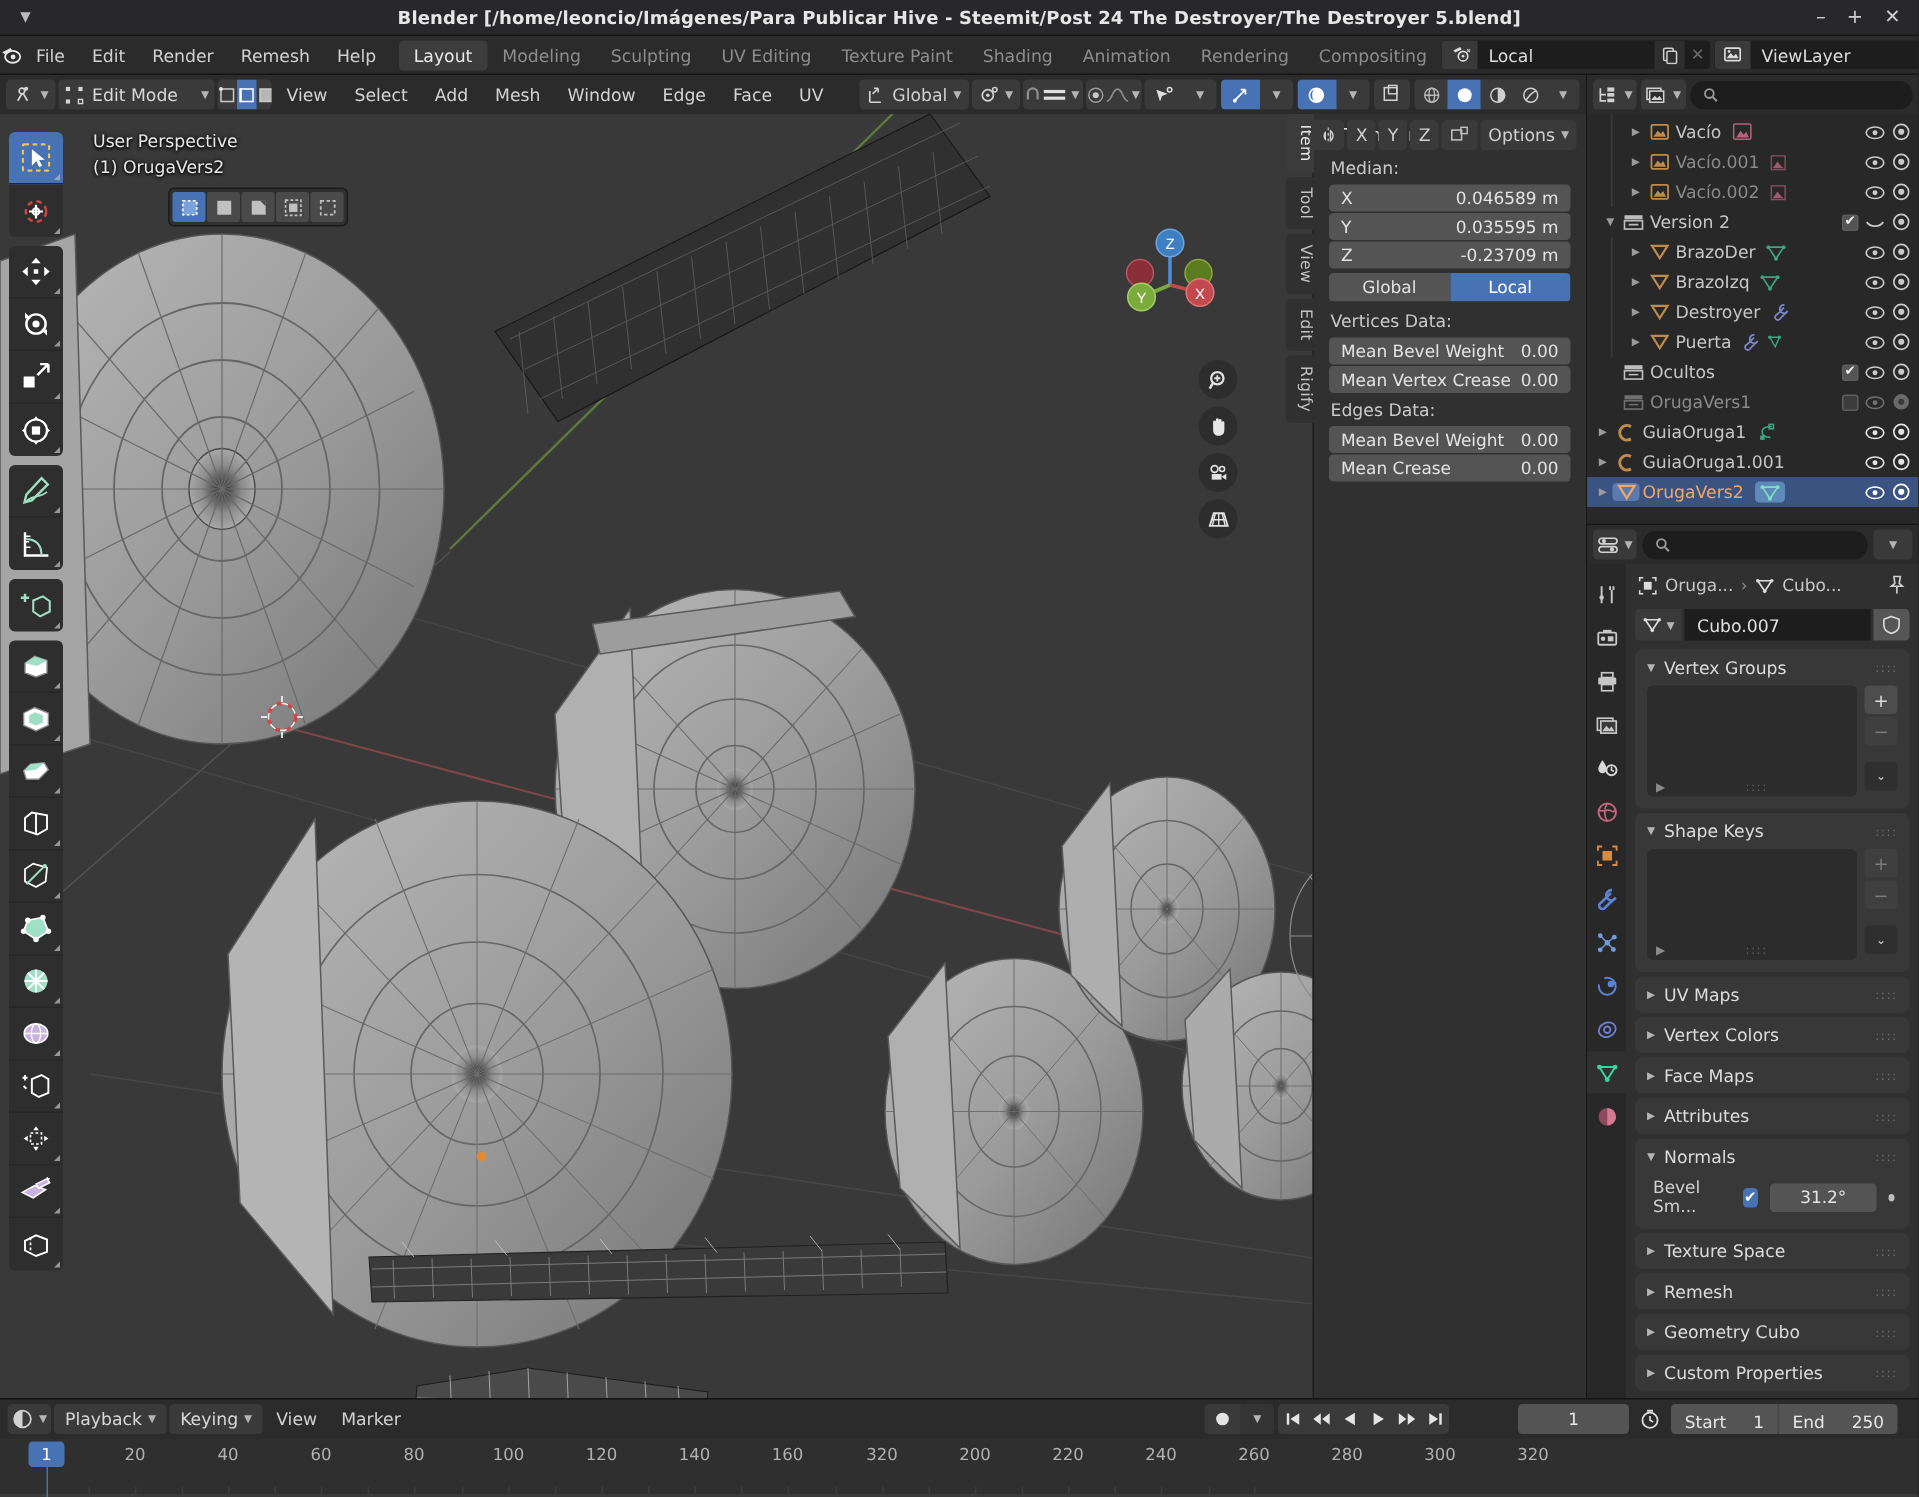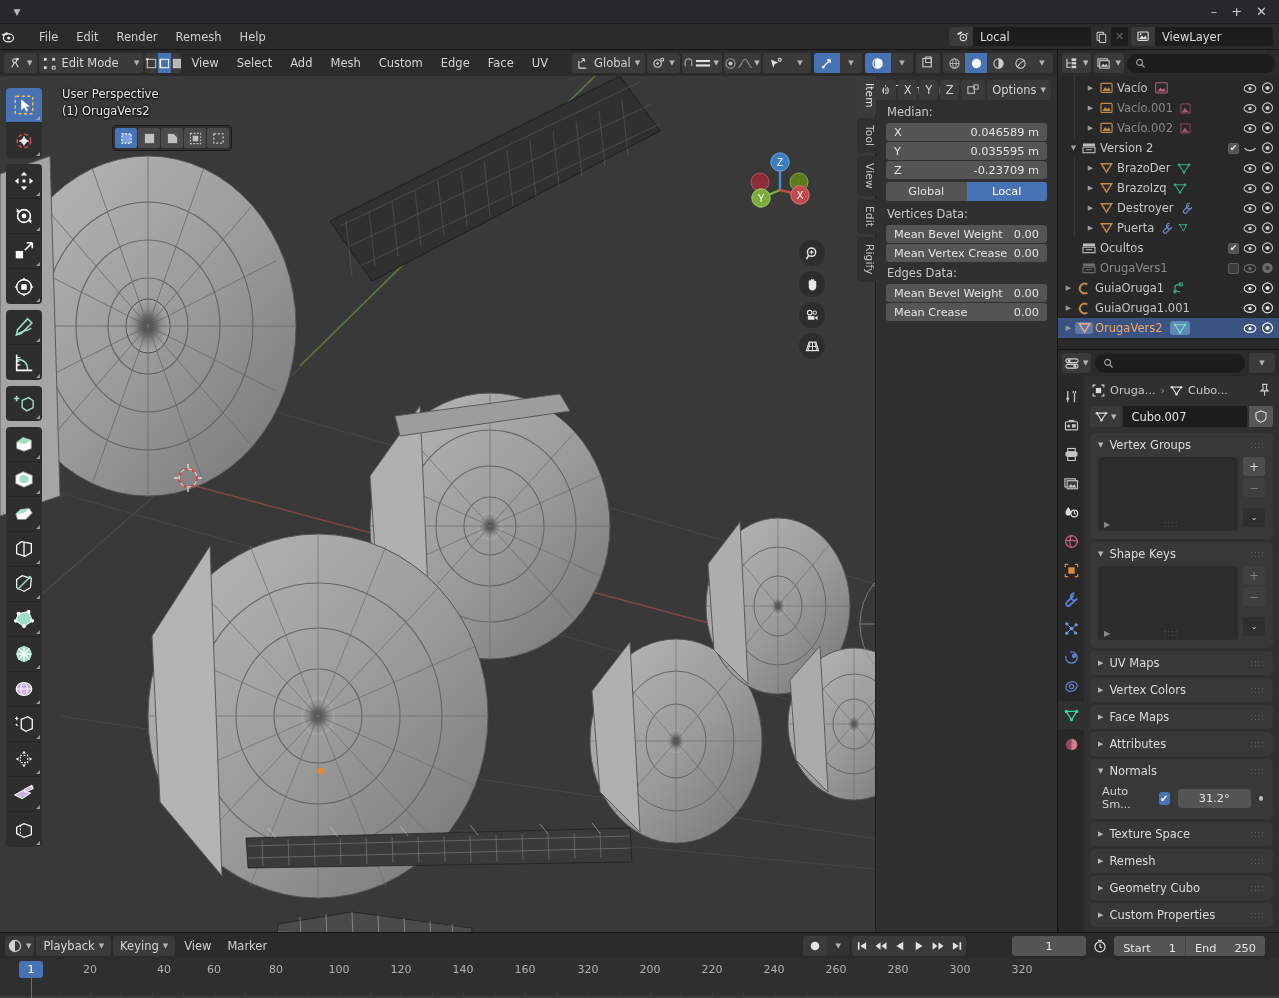--- a/index.html
+++ b/index.html
@@ -199,40 +199,52 @@
            color:#fff; font-size:11px; display:flex; align-items:center; justify-content:center;
            min-width:24px; transform:translateX(-50%); z-index:3;}
   #pline { position:absolute; top:19px; bottom:0; width:1px; background:#4772b3; z-index:2;}
   svg { display:block; }
 </style>
 </head>
 <body>
 
 <div id="titlebar">
   <div class="appmenu">▼</div>
+  <div class="tt">Blender [/home/leoncio/Imágenes/Para Publicar Hive - Steemit/Post 24 The Destroyer/The Destroyer 5.blend]</div>
   <div class="wbtns">
     <span>–</span>
     <span>+</span>
     <span>✕</span>
   </div>
 </div>
 
 <div id="topbar">
   <div class="blender-logo">
     <svg width="15" height="15" viewBox="0 0 16 16">
         <ellipse cx="9" cy="9.5" rx="5.4" ry="4.2" fill="none" stroke="#e8e8e8" stroke-width="1.3"></ellipse>
         <circle cx="9.3" cy="9.6" r="1.7" fill="#e8e8e8"></circle>
         <path d="M1.6 6.2 L7.6 3.2 L8.6 5.1 L3.2 7.4 Z" fill="#e8e8e8"></path>
       </svg>
   </div>
   <div class="menu-item">File</div>
   <div class="menu-item">Edit</div>
   <div class="menu-item">Render</div>
   <div class="menu-item">Remesh</div>
   <div class="menu-item">Help</div>
+  <div class="wstabs">
+    <div class="wstab active">Layout</div>
+    <div class="wstab">Modeling</div>
+    <div class="wstab">Sculpting</div>
+    <div class="wstab">UV Editing</div>
+    <div class="wstab">Texture Paint</div>
+    <div class="wstab">Shading</div>
+    <div class="wstab">Animation</div>
+    <div class="wstab">Rendering</div>
+    <div class="wstab">Compositing</div>
+  </div>
   <div class="topright">
     <div class="idfield">
       <div class="ibtn">
         <svg width="15" height="13" viewBox="0 0 16 14">
             <circle cx="10" cy="8" r="3.4" fill="none" stroke="#dcdcdc" stroke-width="1.2"></circle>
             <circle cx="10" cy="8" r="1" fill="#dcdcdc"></circle>
             <path d="M3 4 L8 1.4 L9 3.2 L4.4 5.4 Z" fill="#dcdcdc"></path>
             <path d="M13 3 l2 2 M15 3 l-2 2" stroke="#b5b5b5" stroke-width="1"></path>
           </svg>
       </div>
@@ -298,21 +310,21 @@
         <div>
           <svg width="13" height="13" viewBox="0 0 14 14">
               <rect x="2.5" y="2.5" width="9" height="9" fill="#b6b6b6" stroke="#c8c8c8" stroke-width="1.1"></rect>
             </svg>
         </div>
       </div>
       <div class="vpmenu">View</div>
       <div class="vpmenu">Select</div>
       <div class="vpmenu">Add</div>
       <div class="vpmenu">Mesh</div>
-      <div class="vpmenu">Custom</div>
+      <div class="vpmenu">Window</div>
       <div class="vpmenu">Edge</div>
       <div class="vpmenu">Face</div>
       <div class="vpmenu">UV</div>
 
       <div style="width:22px"></div>
       <div class="hbtn">
         <svg width="13" height="13" viewBox="0 0 14 14">
             <path d="M2 12 L2 4 M2 12 L10 12" stroke="#d2d2d2" stroke-width="1.2"></path>
             <path d="M4 6 L8 2 M8 2 L8 5 M8 2 L5 2" stroke="#d2d2d2" stroke-width="1.1" fill="none"></path>
           </svg>
@@ -1605,21 +1617,21 @@
               </div>
           </div>
 
           <div class="panelbox">
             <div class="phdr">
               <span class="chev">▼</span>
               <span>Normals</span>
               <span class="grip2">::::</span>
             </div>
             <div class="normrow">
-              <span class="lb">Auto Sm...</span>
+              <span class="lb">Bevel Sm...</span>
               <span class="ckb">✔</span>
               <span class="valbox">31.2°</span>
               <span class="dot"></span>
             </div>
           </div>
 
           <div class="panelbox">
             <div class="phdr">
                 <span class="chev">▶</span>
               <span>Texture Space</span>
@@ -1736,21 +1748,21 @@
         <span>250</span>
       </div>
       <div style="width:6px"></div>
     </div>
   </div>
 
   <div id="tlruler">
     <div id="pline" style="left:31px"></div>
     <div id="phead" style="left:31px">1</div>
     <div class="tick" style="left:90px">20</div>
-    <div class="tick" style="left:164px">40</div>
+    <div class="tick" style="left:152px">40</div>
     <div class="tick" style="left:214px">60</div>
     <div class="tick" style="left:276px">80</div>
     <div class="tick" style="left:339px">100</div>
     <div class="tick" style="left:401px">120</div>
     <div class="tick" style="left:463px">140</div>
     <div class="tick" style="left:525px">160</div>
     <div class="tick" style="left:588px">320</div>
     <div class="tick" style="left:650px">200</div>
     <div class="tick" style="left:712px">220</div>
     <div class="tick" style="left:774px">240</div>

